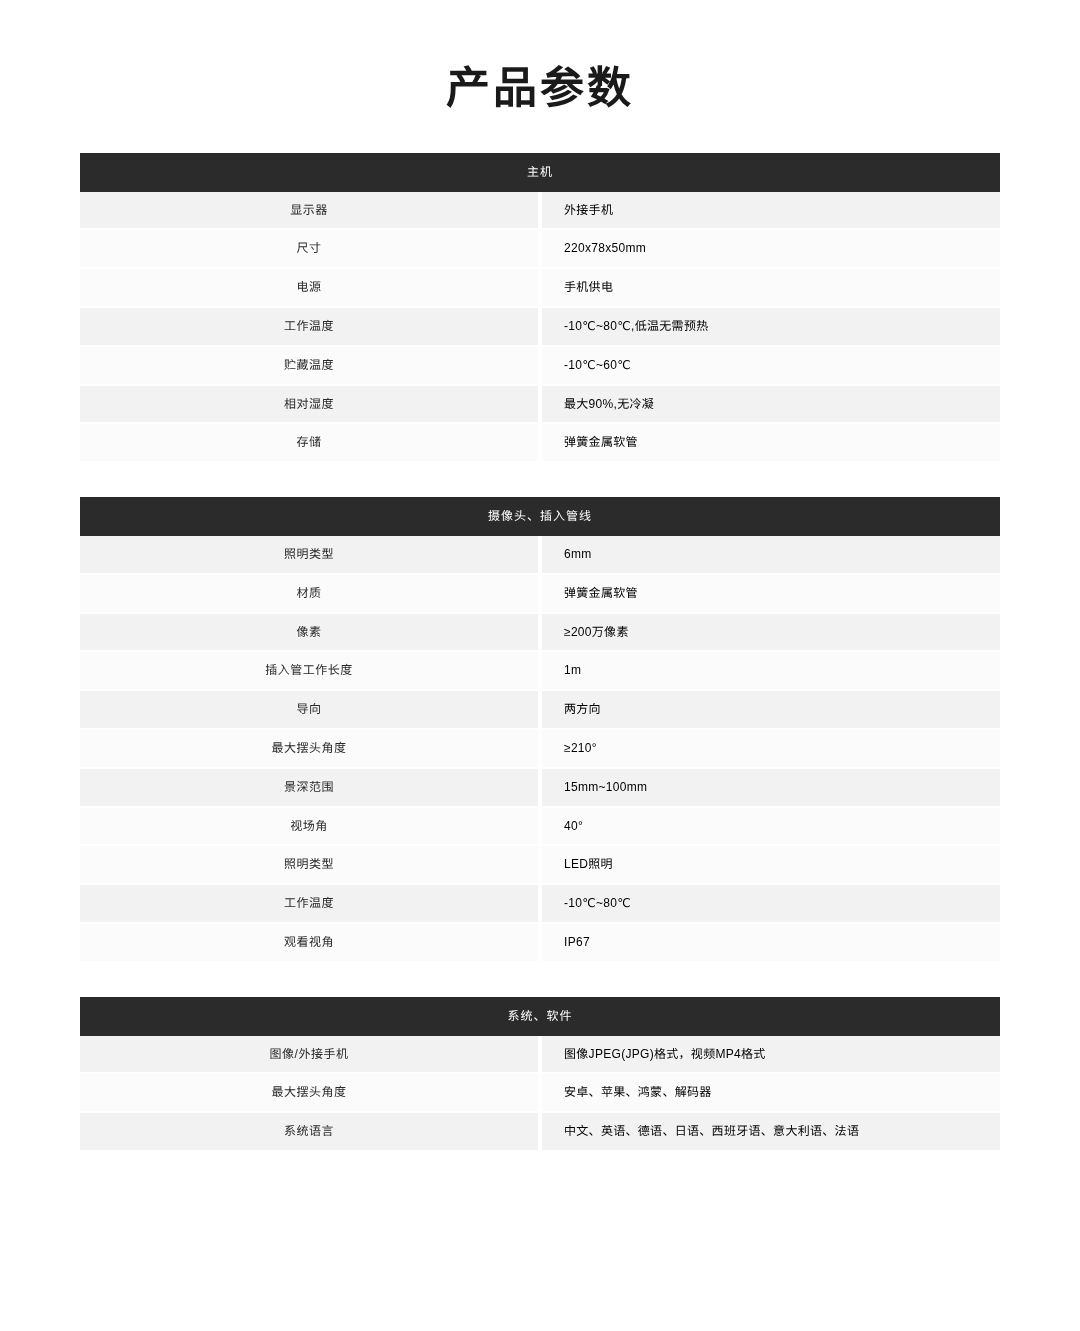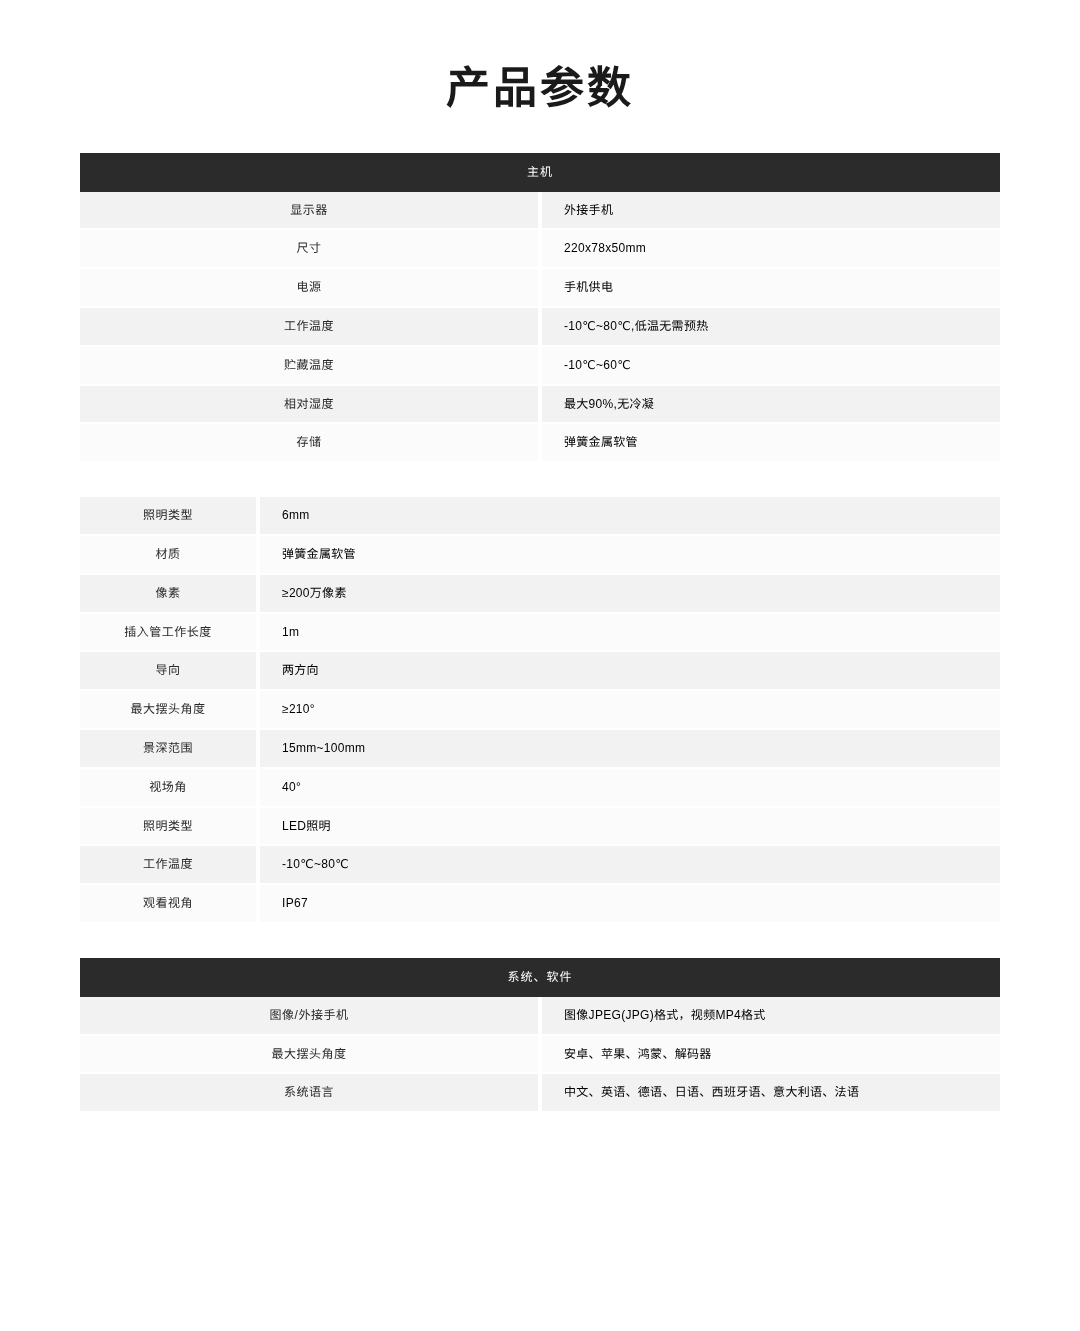--- a/index.html
+++ b/index.html
@@ -128,20 +128,23 @@
         </tr>
         <tr class="spec-row even">
           <td class="label">存储</td>
           <td class="value">弹簧金属软管</td>
         </tr>
       </tbody>
     </table>
 
     <table class="spec-table">
       <tbody>
+        <tr class="section-header">
+          <td colspan="2">摄像头、插入管线</td>
+        </tr>
         <tr class="spec-row odd">
           <td class="label">照明类型</td>
           <td class="value">6mm</td>
         </tr>
         <tr class="spec-row even">
           <td class="label">材质</td>
           <td class="value">弹簧金属软管</td>
         </tr>
         <tr class="spec-row odd">
           <td class="label">像素</td>

